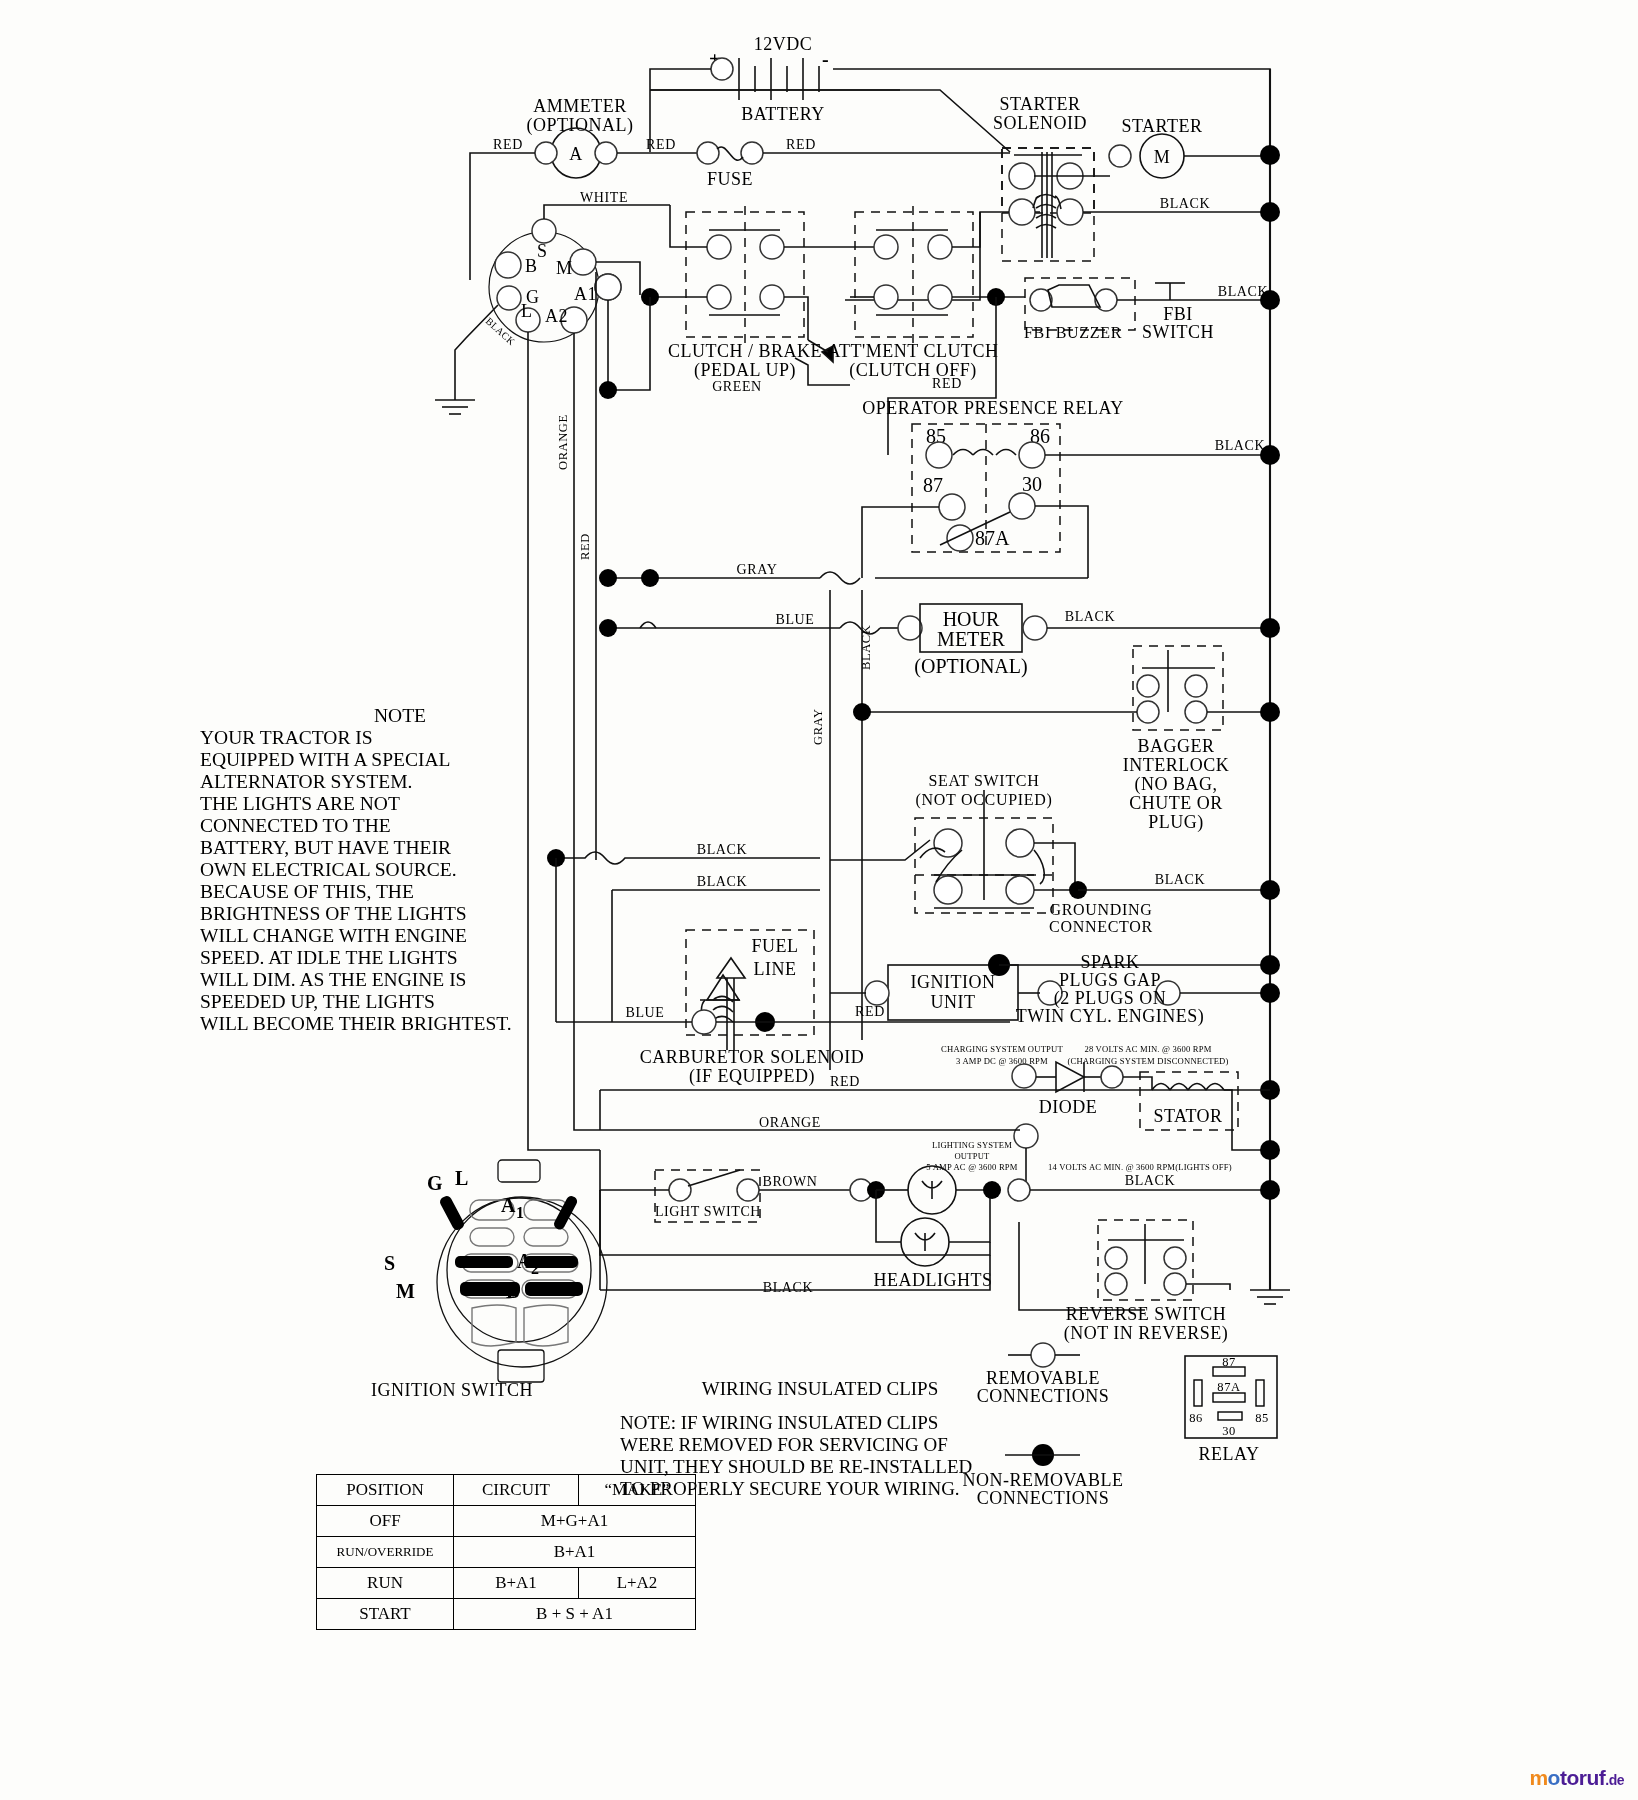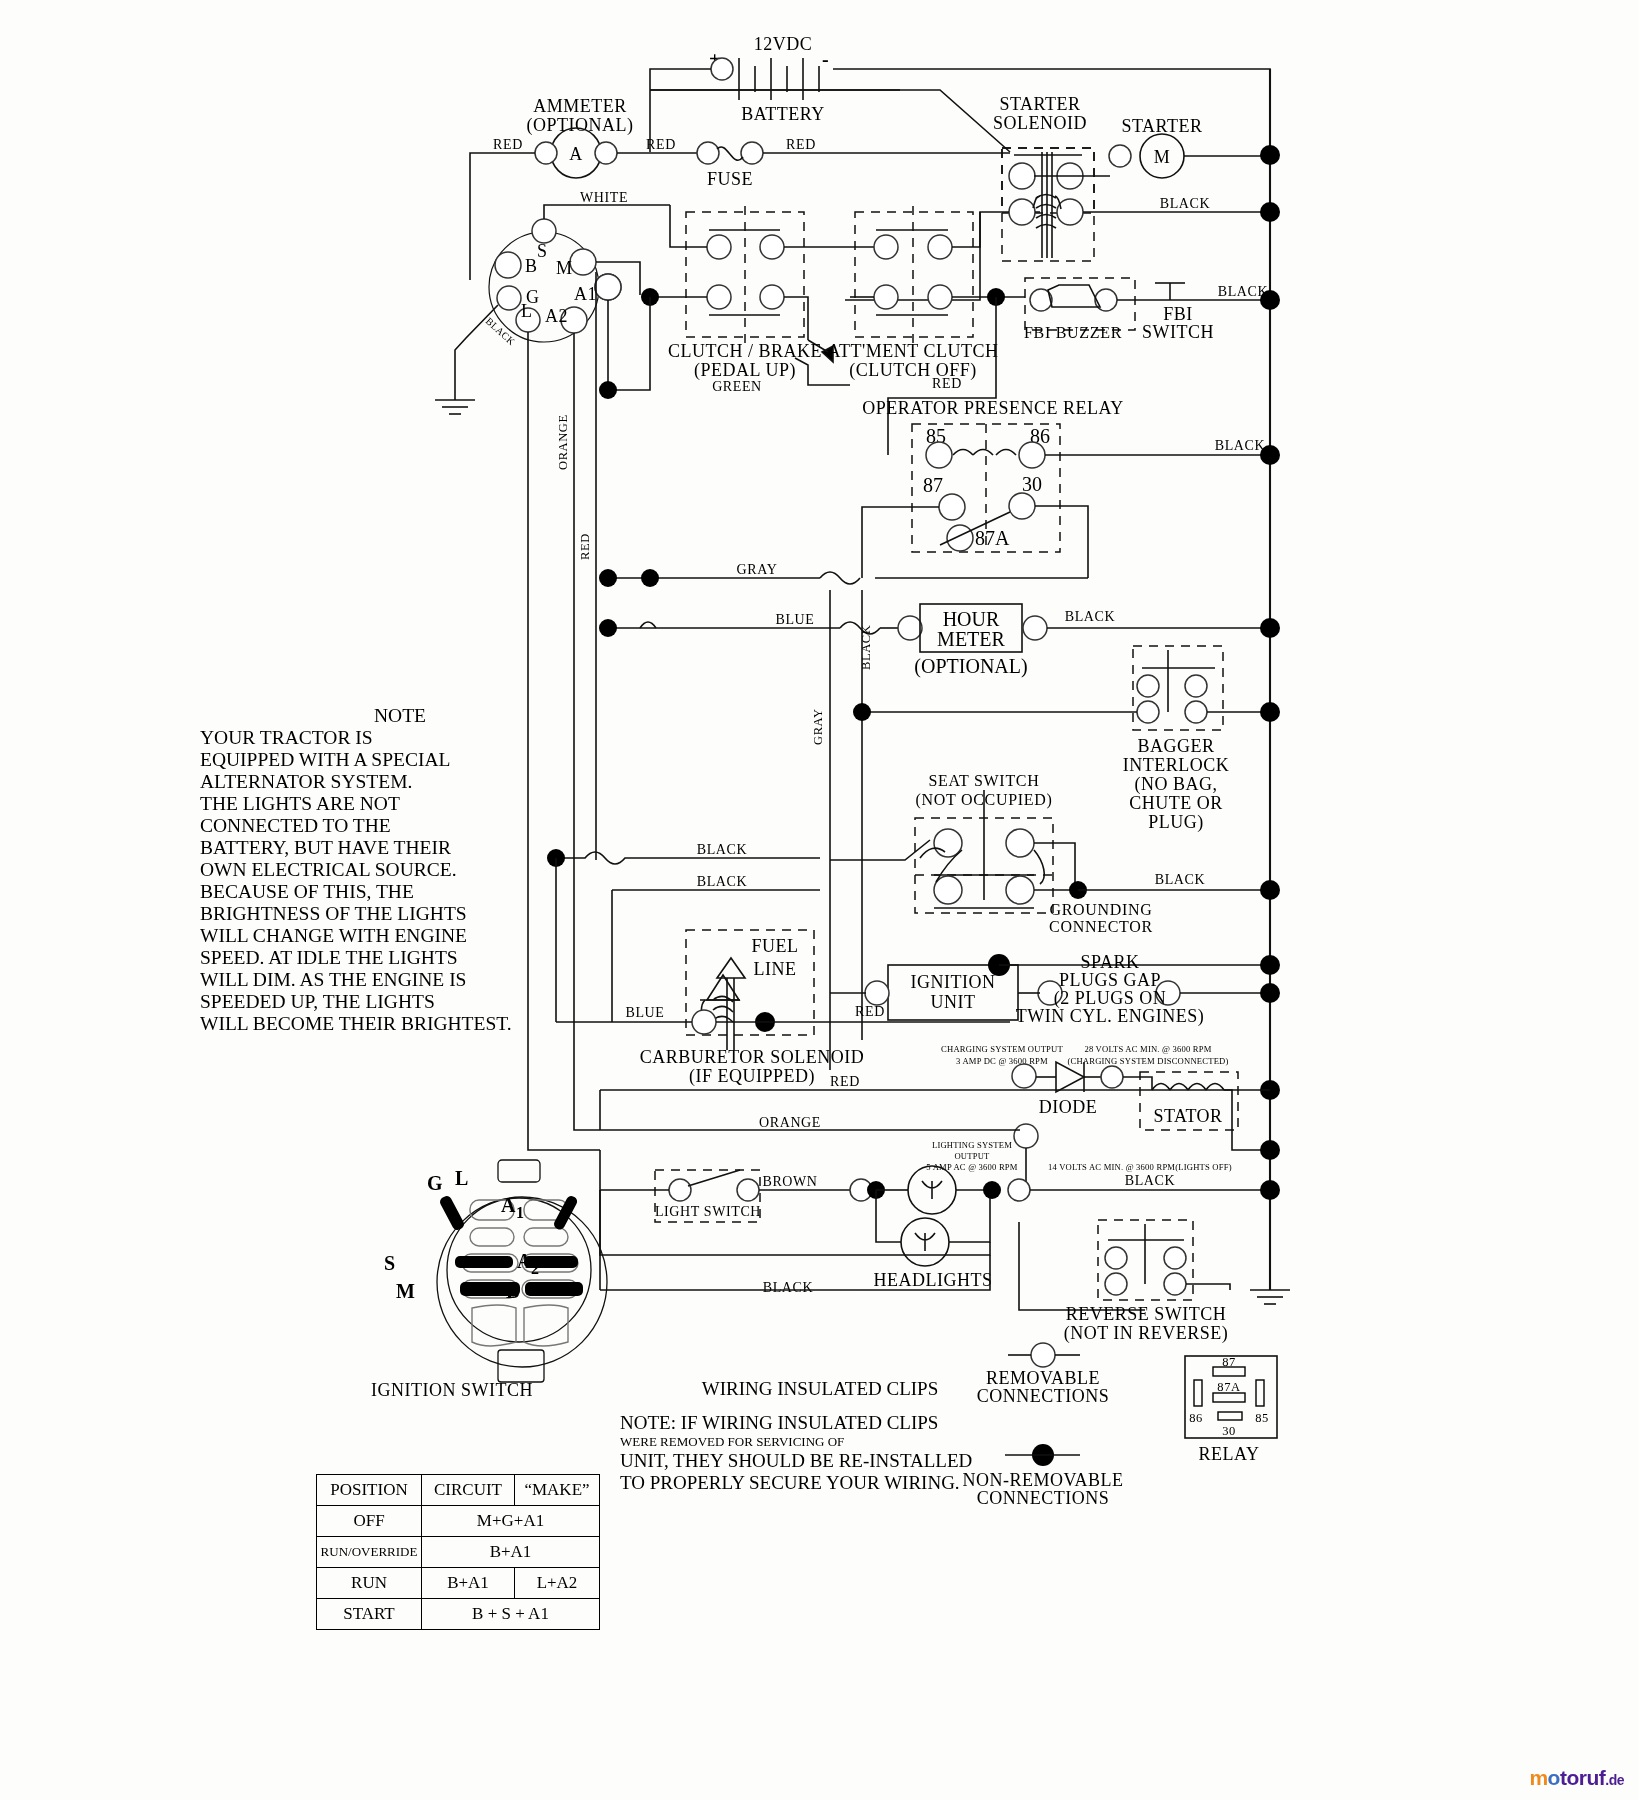--- a/index.html
+++ b/index.html
@@ -21,21 +21,21 @@
   .term{fill:#fff;stroke:#333;stroke-width:1.5;}
   .termdot{fill:#000;}
   .box{fill:none;stroke:#111;stroke-width:1.6;}
   .note{font-family:"Liberation Serif",serif;font-size:19.5px;}
   .bold{font-weight:bold;}
   #watermark{position:absolute;right:14px;bottom:10px;font-family:"Liberation Sans",sans-serif;font-size:21px;font-weight:bold;letter-spacing:-.5px;}
   #watermark .m{color:#f08a1d;}
   #watermark .o{color:#3a6fc4;}
   #watermark .de{color:#4c1d95;font-size:14px;}
   table.postbl{position:absolute;left:316px;top:1474px;border-collapse:collapse;font-family:"Liberation Serif",serif;font-size:17px;}
-  table.postbl td{border:1.4px solid #000;height:30px;text-align:center;padding:0 0;}
+  table.postbl td{border:1.4px solid #000;height:30px;text-align:center;padding:0 16px;}
 </style>
 </head>
 <body>
 
 <div id="sheet">
 
 <svg id="schematic" viewBox="0 0 1638 1800">
 
   <text class="lbl t13 ctr" x="783" y="50">12VDC</text>
   <text class="lbl t13 ctr" x="783" y="120">BATTERY</text>
@@ -537,21 +537,21 @@
   <tr>
     <td>START</td>
     <td colspan="2">B + S + A1</td>
   </tr>
 </tbody>
     </table>
 
 <div style="position:absolute;left:620px;top:1378px;width:400px;">
   <div style="font-size:19px;text-align:center;">WIRING INSULATED CLIPS</div>
   <div style="font-size:19px;margin-top:12px;">NOTE:  IF WIRING INSULATED CLIPS</div>
-  <div style="font-size:13px;">WERE REMOVED FOR SERVICING OF</div>
+  <div style="font-size:19px;">WERE REMOVED FOR SERVICING OF</div>
   <div style="font-size:19px;">UNIT, THEY SHOULD BE RE-INSTALLED</div>
   <div style="font-size:19px;">TO PROPERLY SECURE YOUR WIRING.</div>
 </div>
 
 <div id="watermark">
   <span class="m">m</span><span class="o">o</span><span style="color:#4c1d95;">toruf</span><span class="de">.de</span>
 </div>
 
 </div>
 

